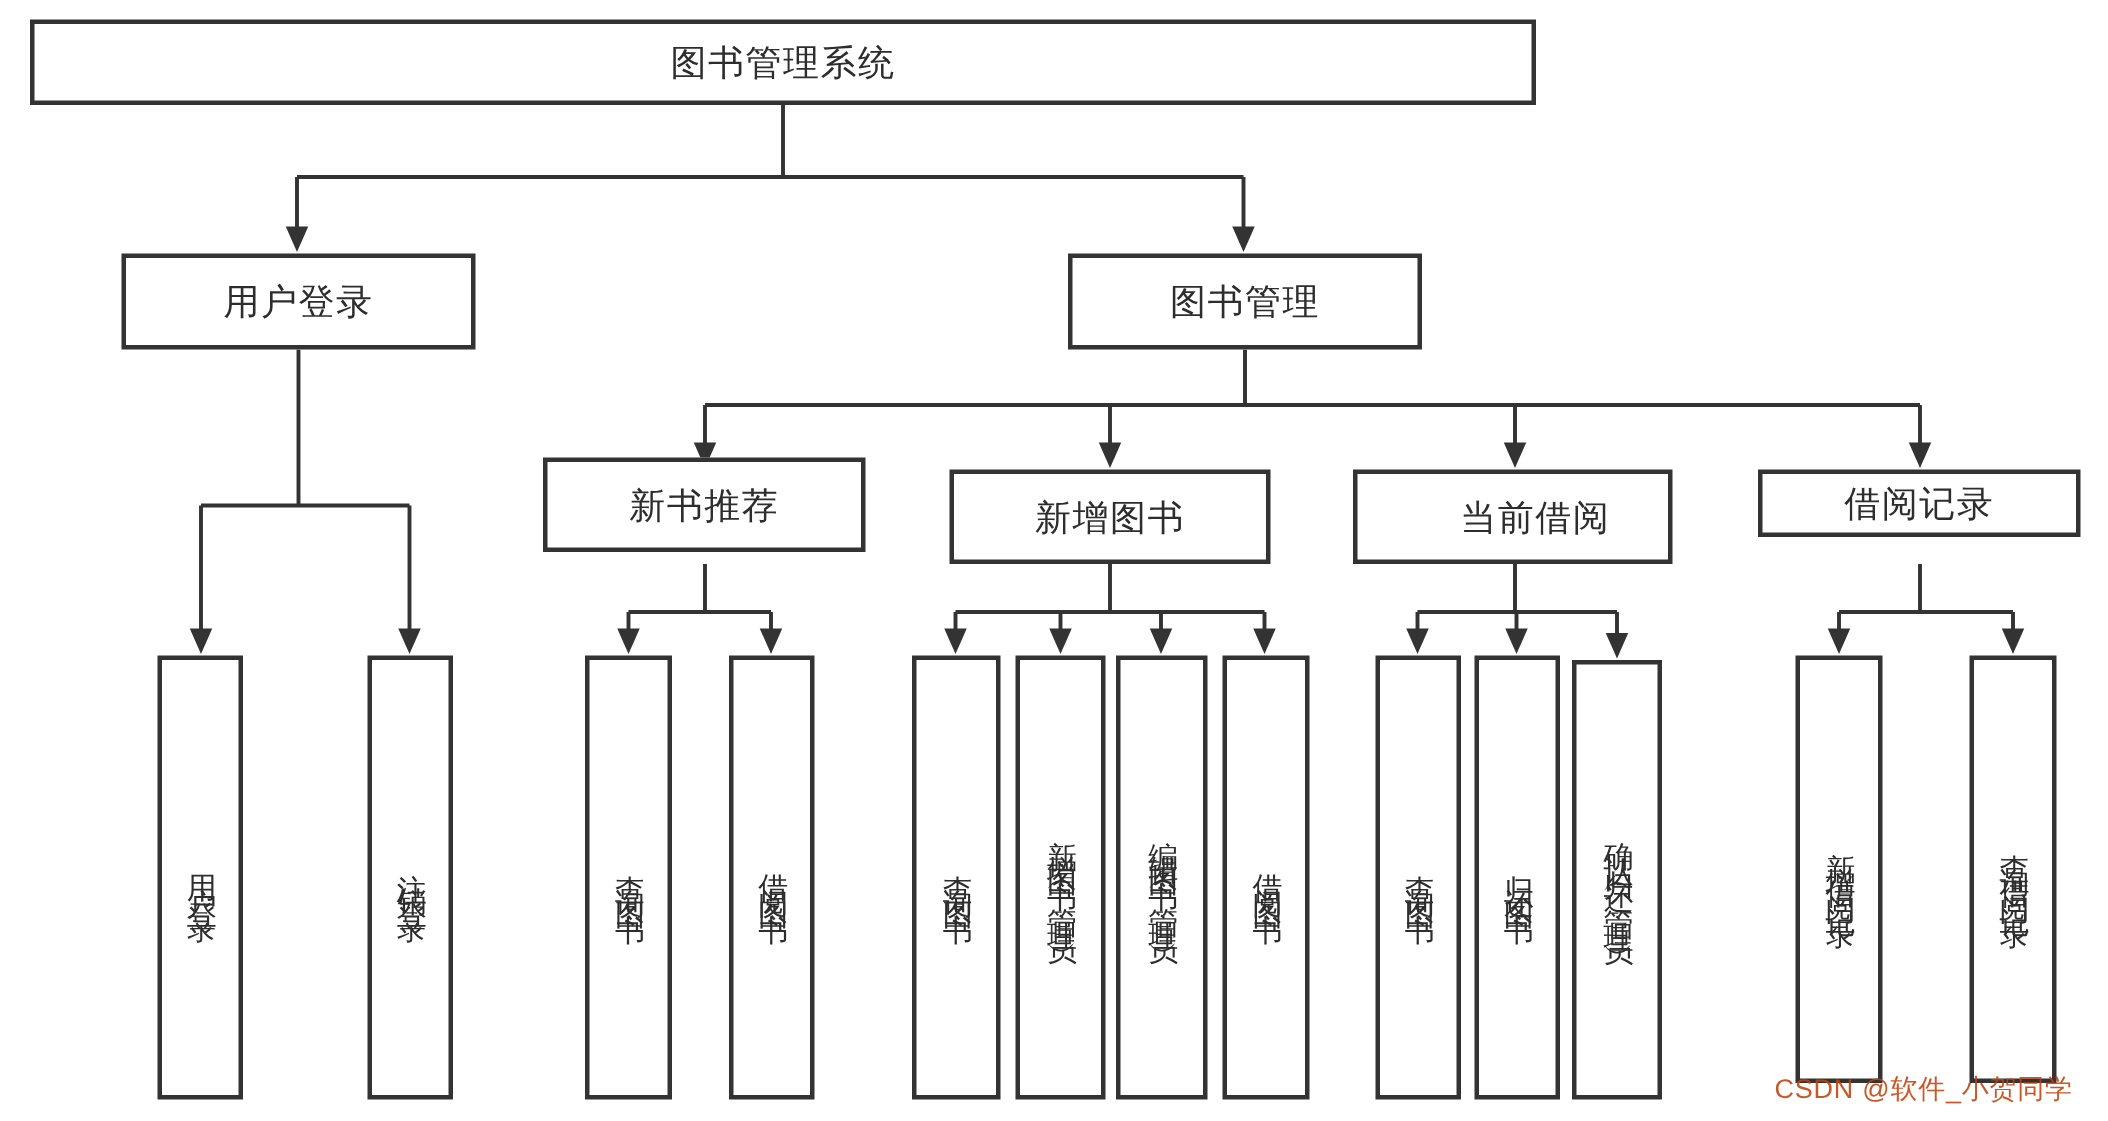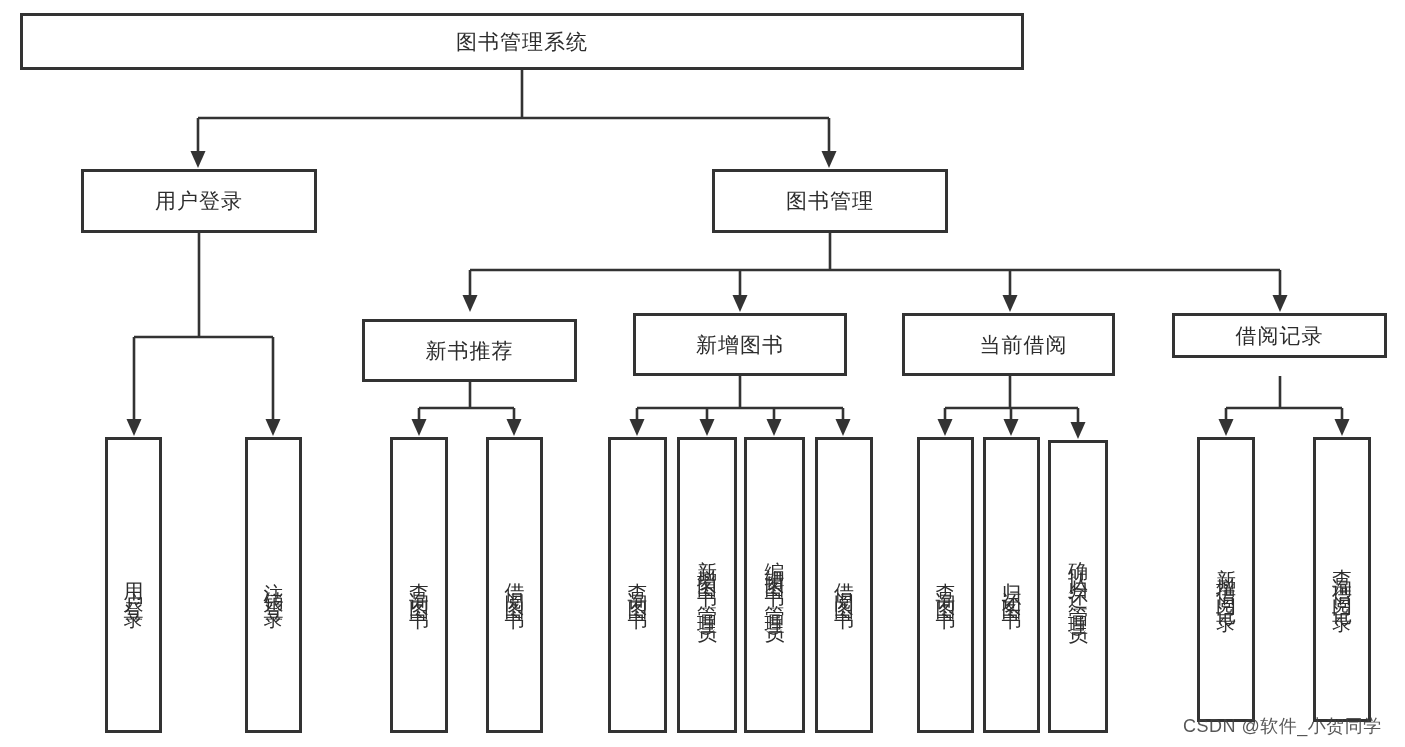--- a/index.html
+++ b/index.html
@@ -20,41 +20,41 @@
   .node {
     position: absolute;
     box-sizing: border-box;
     border: 3px solid #333333;
     background: #ffffff;
     display: flex;
     align-items: center;
     justify-content: center;
   }
   .node.h span {
-    font-size: 21px;
+    font-size: 24px;
     letter-spacing: 1px;
     color: #2d2d2d;
     white-space: nowrap;
   }
   .node.v span {
     writing-mode: vertical-lr;
     text-orientation: mixed;
     font-size: 20px;
     line-height: 1.05;
     letter-spacing: 9px;
     color: #2d2d2d;
   }
   .watermark {
     position: absolute;
     left: 1183px;
     top: 714px;
     width: 222px;
     font-size: 18px;
     letter-spacing: 0.5px;
-    color: #404040;
+    color: #c2410c;
     opacity: 0.88;
     white-space: nowrap;
   }
 </style>
 </head>
 <body>
 
 <div class="canvas">
 
   <svg class="wires" viewBox="0 0 1405 747" xmlns="http://www.w3.org/2000/svg">
@@ -101,21 +101,21 @@
     <span>图书管理系统</span>
   </div>
 
   <div class="node h" style="left:81px; top:169px; width:236px; height:64px;">
     <span>用户登录</span>
   </div>
   <div class="node h" style="left:712px; top:169px; width:236px; height:64px;">
     <span>图书管理</span>
   </div>
 
-  <div class="node h" style="left:362px; top:319px; width:215px; height:63px;">
+  <div class="node h" style="left:362px; top:305px; width:215px; height:63px;">
     <span>新书推荐</span>
   </div>
   <div class="node h" style="left:633px; top:313px; width:214px; height:63px;">
     <span>新增图书</span>
   </div>
   <div class="node h" style="left:902px; top:313px; width:213px; height:63px;padding-left:30px;">
     <span>当前借阅</span>
   </div>
   <div class="node h" style="left:1172px; top:313px; width:215px; height:45px;">
     <span>借阅记录</span>

